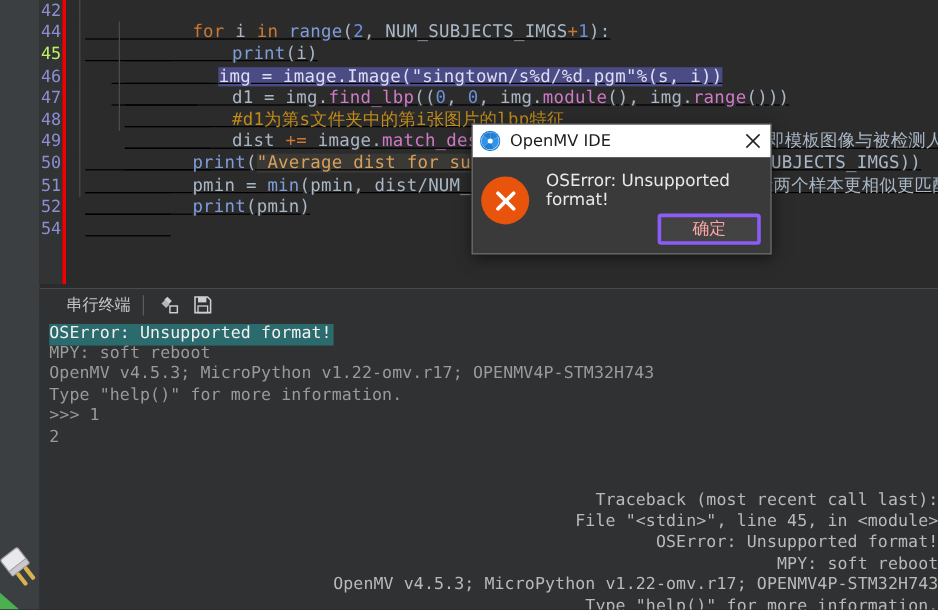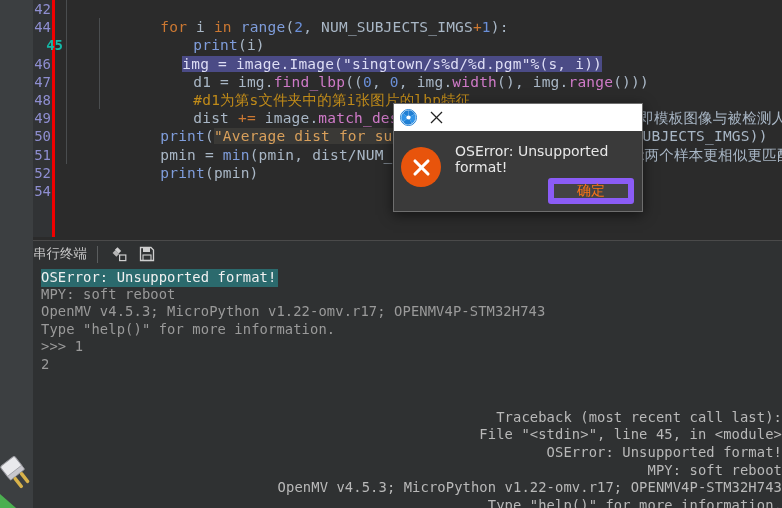--- a/index.html
+++ b/index.html
@@ -55,27 +55,28 @@
     white-space: pre;
     font-size: 14.5px;
   }
   .ln {
     position: absolute; left: 0; top: 0;
     width: 19px; text-align: right;
     padding-right: 1px;
     color: #8e8ed0; font-size: 14px;
     font-family: "DejaVu Sans Mono", monospace;
   }
-  .ln.cur { color: #14b8a6; font-weight: bold; margin-left: 12px; }
+  .ln.cur { color: #bef264; font-weight: normal; }
   .codetext {
     position: absolute; left: 27px; top: 0;
     white-space: pre;
     font-family: "DejaVu Sans Mono", monospace;
     font-size: 14.5px;
     letter-spacing: 0.2px;
+    text-decoration: underline;
   }
   .indent-guide {
     position: absolute; top: 0; width: 1px; height: 18.2px;
     background: #4a4d4f;
   }
   
   .kw   { color: #cc7832; }
   .fn   { color: #7f9ddb; }
   .id   { color: #a9b7c6; }
   .num  { color: #6a8fd8; }
@@ -88,21 +89,21 @@
   .terminal {
     position: absolute; left: 33px; top: 240px;
     width: 749px; height: 268px;
     background: #2f3132;
     border-top: 1px solid #4a4a4a;
   }
   .term-header {
     position: relative;
     height: 26px;
     display: flex; align-items: center;
-    padding-left: 0;
+    padding-left: 22px;
     background: #2f3132;
   }
   .term-title {
     color: #c7c7c7; font-size: 13.5px;
     font-family: "DejaVu Sans", sans-serif;
   }
   .term-sep {
     width: 1px; height: 17px; background: #5a5d5e;
     margin: 0 10px;
   }
@@ -166,23 +167,23 @@
   .dlg-msg {
     position: absolute; left: 61px; top: 12px;
     width: 182px;
     color: #e8e8e8; font-size: 14px;
     font-family: "DejaVu Sans", sans-serif;
   }
   .dlg-ok {
     position: absolute; right: 8px; bottom: 8px;
     width: 86px; height: 26px;
     background: #434343;
-    border: 6px solid #8b5cf6;
+    border: 3px solid #8b5cf6;
     border-radius: 3px;
-    color: #f97316; font-size: 14px;
+    color: #fca5a5; font-size: 14px;
     font-family: "DejaVu Sans", sans-serif;
     display: flex; align-items: center; justify-content: center;
   }
 </style>
 </head>
 <body>
 
 <div id="root">
 
   <div class="left-rail">
@@ -230,21 +231,21 @@
         <span class="codetext" style="left:60px">
           <span class="sel" style="color:#dedef5">img = image.Image("singtown/s%d/%d.pgm"%(s, i))</span>
         </span>
       </div>
 
       <div class="code-row">
         <span class="ln">46</span>
         <span class="indent-guide" style="left:33px"></span>
         <span class="indent-guide" style="left:66px"></span>
         <span class="codetext" style="left:71px">
-          <span class="id">d1 = img.</span><span class="attr">find_lbp</span><span class="id">((</span><span class="num">0</span><span class="id">, </span><span class="num">0</span><span class="id">, img.</span><span class="attr">width</span><span class="id">(), img.</span><span class="attr">range</span><span class="id">()))</span>
+          <span class="id">d1 = img.</span><span class="attr">find_lbp</span><span class="id">((</span><span class="num">0</span><span class="id">, </span><span class="num">0</span><span class="id">, img.</span><span class="attr">module</span><span class="id">(), img.</span><span class="attr">range</span><span class="id">()))</span>
         </span>
       </div>
 
       <div class="code-row">
         <span class="ln">47</span>
         <span class="indent-guide" style="left:33px"></span>
         <span class="indent-guide" style="left:66px"></span>
         <span class="codetext" style="left:71px; font-family:'DejaVu Sans Mono', monospace;">
           <span class="cmt">#d1为第s文件夹中的第i张图片的lbp特征</span>
         </span>
@@ -342,20 +343,21 @@
         <svg width="17" height="17" viewBox="0 0 17 17">
           <circle cx="8.5" cy="8.5" r="8" fill="#ffffff" stroke="#1f7fd4" stroke-width="1"></circle>
           <path d="M8.5 1.2 A7.3 7.3 0 0 1 14.8 5.0 L8.5 8.5 Z" fill="#1f7fd4"></path>
           <path d="M14.8 5.0 A7.3 7.3 0 0 1 12.0 14.6 L8.5 8.5 Z" fill="#2f93e8"></path>
           <path d="M12.0 14.6 A7.3 7.3 0 0 1 3.0 13.0 L8.5 8.5 Z" fill="#1f7fd4"></path>
           <path d="M3.0 13.0 A7.3 7.3 0 0 1 2.8 4.2 L8.5 8.5 Z" fill="#2f93e8"></path>
           <path d="M2.8 4.2 A7.3 7.3 0 0 1 8.5 1.2 L8.5 8.5 Z" fill="#1f7fd4"></path>
           <circle cx="8.5" cy="8.5" r="2.1" fill="#ffffff"></circle>
         </svg>
       </span>
+      <span class="dlg-title-text">OpenMV IDE</span>
       <span class="dlg-close">
         <svg width="13" height="13" viewBox="0 0 13 13">
           <line x1="1" y1="1" x2="12" y2="12" stroke="#222" stroke-width="1.3"></line>
           <line x1="12" y1="1" x2="1" y2="12" stroke="#222" stroke-width="1.3"></line>
         </svg>
       </span>
     </div>
     <div class="dlg-body">
       <div class="dlg-err-circle">
         <svg width="21" height="21" viewBox="0 0 21 21">

